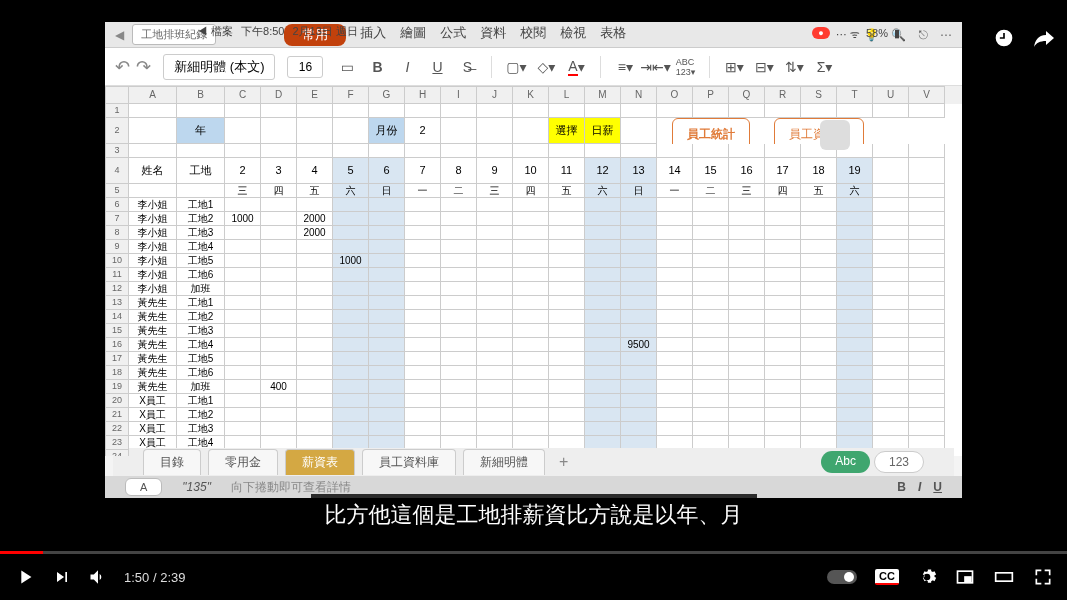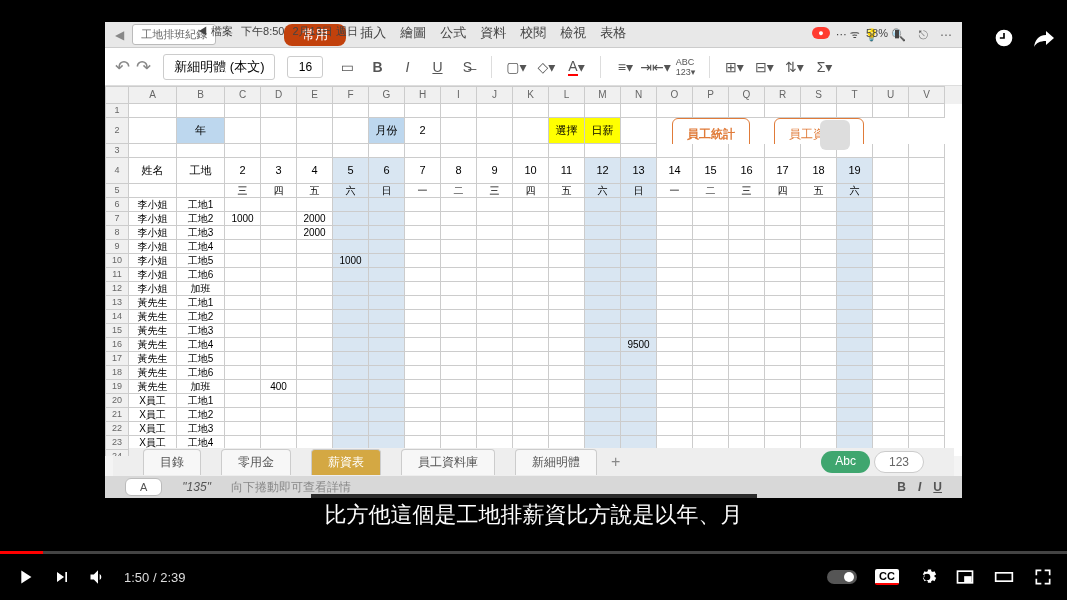--- a/index.html
+++ b/index.html
@@ -800,21 +800,21 @@
             <div class="cell" style="width: 36px;"></div>
             <div class="cell" style="width: 36px;"></div>
             <div class="cell hl-lblue" style="width: 36px;"></div>
             <div class="cell" style="width: 36px;"></div>
             <div class="cell" style="width: 36px;"></div>
           </div>
         </div>
     </div>
 
     <div class="sheet-tabs">
-      <div id="sheet-tabs-inner" style="display:flex;gap:20px">
+      <div id="sheet-tabs-inner" style="display:flex;gap:7px">
           <div class="sheet-tab">目錄</div>
           <div class="sheet-tab">零用金</div>
           <div class="sheet-tab active">薪資表</div>
           <div class="sheet-tab">員工資料庫</div>
           <div class="sheet-tab">新細明體</div>
         </div>
       <span style="padding:4px 10px;color:#888">+</span>
       <div class="mode-toggle">
         <span class="mode-btn mode-abc">Abc</span>
         <span class="mode-btn mode-123">123</span>

